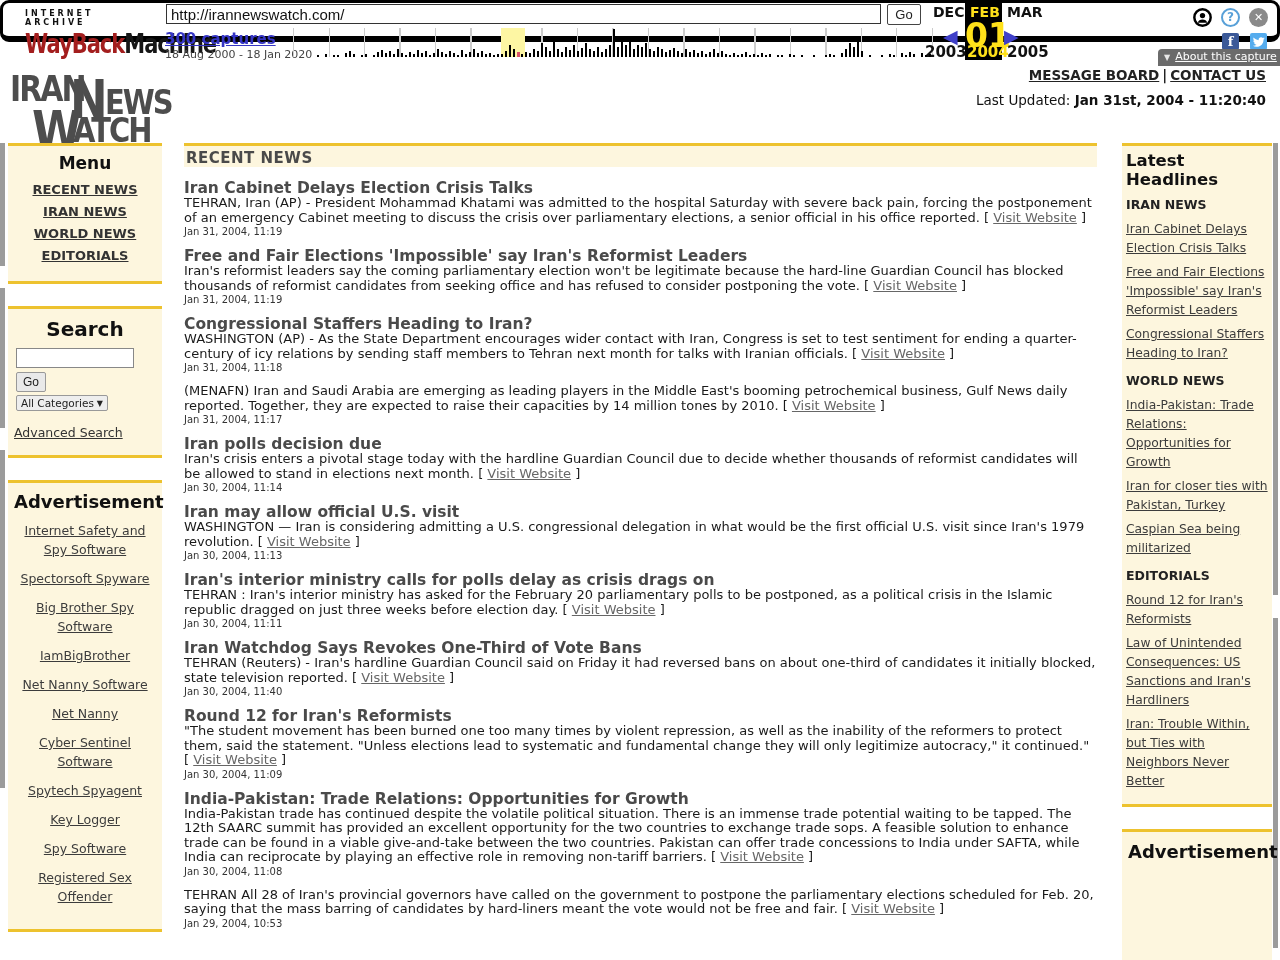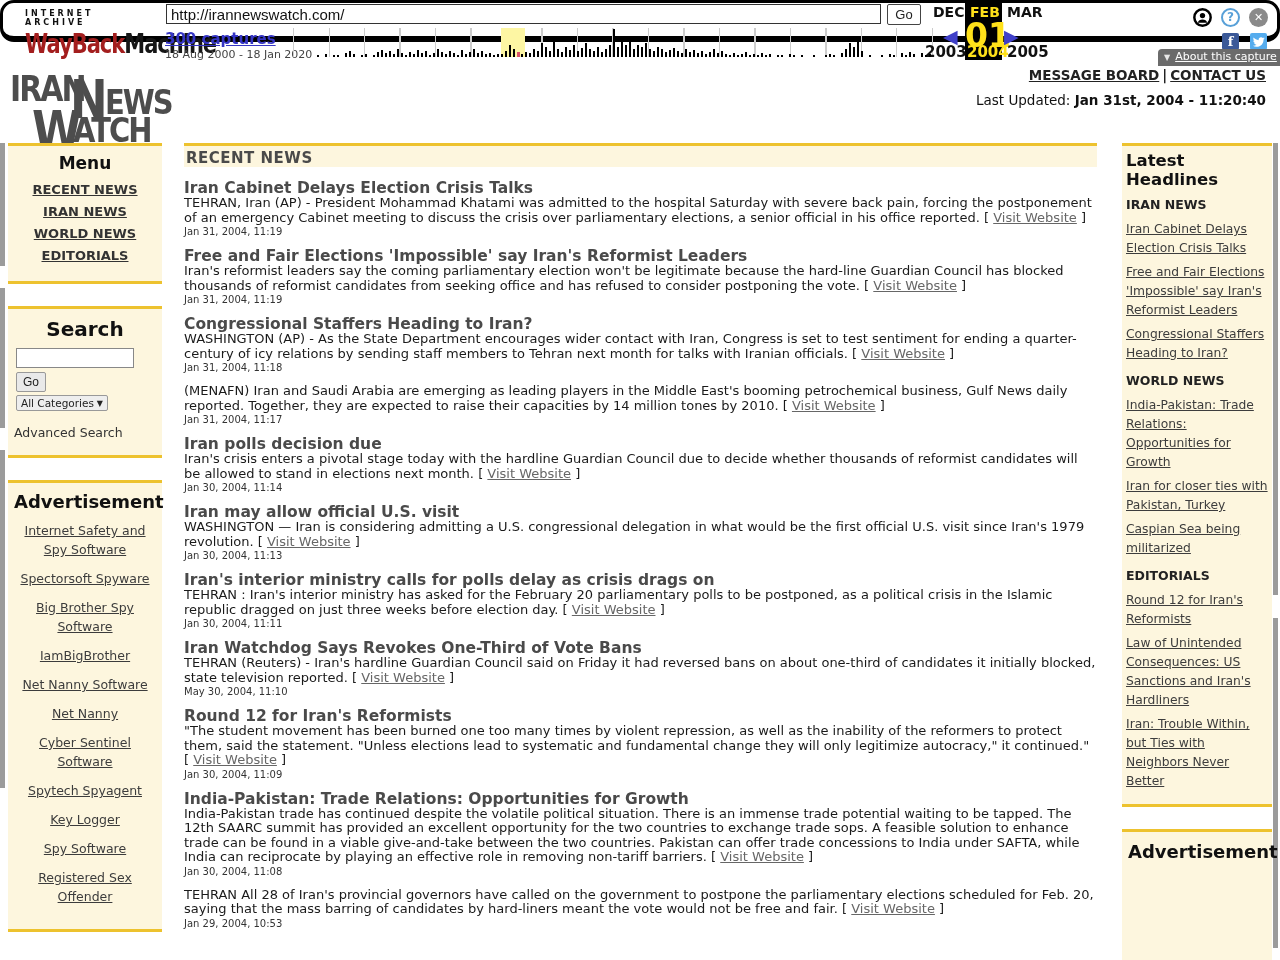--- a/index.html
+++ b/index.html
@@ -2,21 +2,21 @@
 <html><head>
 <meta charset="utf-8">
 <style>
   * { box-sizing: border-box; margin: 0; padding: 0; }
   html,body { width:1280px; height:960px; overflow:hidden; background:#fff;
     font-family:"DejaVu Sans", "Liberation Sans", sans-serif; }
   #page { position:relative; width:1280px; height:960px; background:#fff; }
 
   
   .wb-toolbar { position:absolute; left:0; top:0; width:1280px; height:42px;
-    background:#fff; border:3px solid #000; border-bottom:6px solid #000; border-radius:14px; z-index:50; }
+    background:#fff; border:3px solid #000; border-bottom:6px solid #000; border-radius:9px; z-index:50; }
   .wb-logo { position:absolute; left:22px; top:6px; width:120px; }
   .wb-logo-top { font-size:8px; letter-spacing:3px; color:#111; font-weight:bold; }
   .wb-logo-main { font-size:21px; font-weight:bold; letter-spacing:-1px; transform:scaleY(1.25); transform-origin:top left; margin-top:2px; white-space:nowrap; }
   .wb-logo-wayback { color:#a31e1e; }
   .wb-logo-machine { color:#161616; }
   .wb-url { position:absolute; left:163px; top:1px; width:715px; height:20px; border:1px solid #333; font-size:15px; padding:0 4px; color:#111; background:#fff; }
   .wb-go { position:absolute; left:884px; top:1px; width:34px; height:21px; border:1px solid #444; background:#fff; font-size:13px; color:#222; border-radius:2px; }
   .wb-captures { position:absolute; left:162px; top:27px; font-size:15px; font-weight:bold; color:#3535c4; text-decoration:underline; cursor:pointer; }
   .wb-range { position:absolute; left:162px; top:45px; font-size:11px; color:#444; }
   .wb-sparkline { position:absolute; left:290px; top:25px; width:640px; height:29px; cursor:pointer;
@@ -78,21 +78,21 @@
   .menu-title { text-align:center; font-size:17px; font-weight:bold; color:#111; margin:2px 0 6px 0; }
   .menu-list { text-align:center; }
   .menu-list div { margin-bottom:3px; }
   .menu-list a { font-size:13px; font-weight:bold; color:#333; text-decoration:underline; cursor:pointer; line-height:16px; }
 
   
   .search-title { text-align:center; font-size:20px; font-weight:bold; color:#111; margin:3px 0 6px 0; }
   .search-input { width:118px; height:20px; border:1px solid #888; background:#fff; margin-left:2px; font-size:12px; padding:0 3px; }
   .search-go { margin:4px 0 3px 2px; width:30px; height:20px; background:#e9e9e9; border:1px solid #999; border-radius:2px; font-size:12px; color:#222; }
   .search-select { margin-left:2px; width:92px; height:16px; background:#eee; border:1px solid #999; border-radius:2px; font-size:10.5px; color:#222; display:flex; align-items:center; justify-content:space-between; padding:0 4px; cursor:pointer; }
-  .search-adv { display:inline-block; margin:14px 0 0 0px; font-size:12.5px; color:#333; cursor:pointer; }
+  .search-adv { display:inline-block; margin:14px 0 0 0px; font-size:12.5px; color:#333; text-decoration:underline; cursor:pointer; }
 
   
   .ad-title { text-align:center; font-size:18px; font-weight:bold; color:#111; margin:3px 0 8px 0; }
   .ad-list { text-align:center; }
   .ad-list div { margin-bottom:10px; }
   .ad-list a { font-size:12.5px; color:#3c3c3c; text-decoration:underline; cursor:pointer; line-height:15.5px; }
 
   
   .section-band { background:#fdf6de; border-top:3px solid #edc22e; height:24px; padding:3px 0 0 2px;
     font-size:15px; font-weight:bold; color:#4a4a4a; letter-spacing:0.5px; }
@@ -465,21 +465,21 @@
             <a class="visit">Visit Website</a>
             <span class="bracket">]</span></p>
           <div class="date">Jan 30, 2004, 11:11</div>
         </div>
         <div class="article">
           <h3>Iran Watchdog Says Revokes One-Third of Vote Bans</h3>
           <p><span>TEHRAN (Reuters) - Iran's hardline Guardian Council said on Friday it had reversed bans on about one-third of candidates it initially blocked, state television reported.</span>
             <span class="bracket">[</span>
             <a class="visit">Visit Website</a>
             <span class="bracket">]</span></p>
-          <div class="date">May 30, 2004, 11:10</div>
+          <div class="date">Jan 30, 2004, 11:40</div>
         </div>
         <div class="article">
           <h3>Round 12 for Iran's Reformists</h3>
           <p><span>"The student movement has been burned one too many times by violent repression, as well as the inability of the reformers to protect them, said the statement. "Unless elections lead to systematic and fundamental change they will only legitimize autocracy," it continued."</span>
             <span class="bracket">[</span>
             <a class="visit">Visit Website</a>
             <span class="bracket">]</span></p>
           <div class="date">Jan 30, 2004, 11:09</div>
         </div>
         <div class="article">

